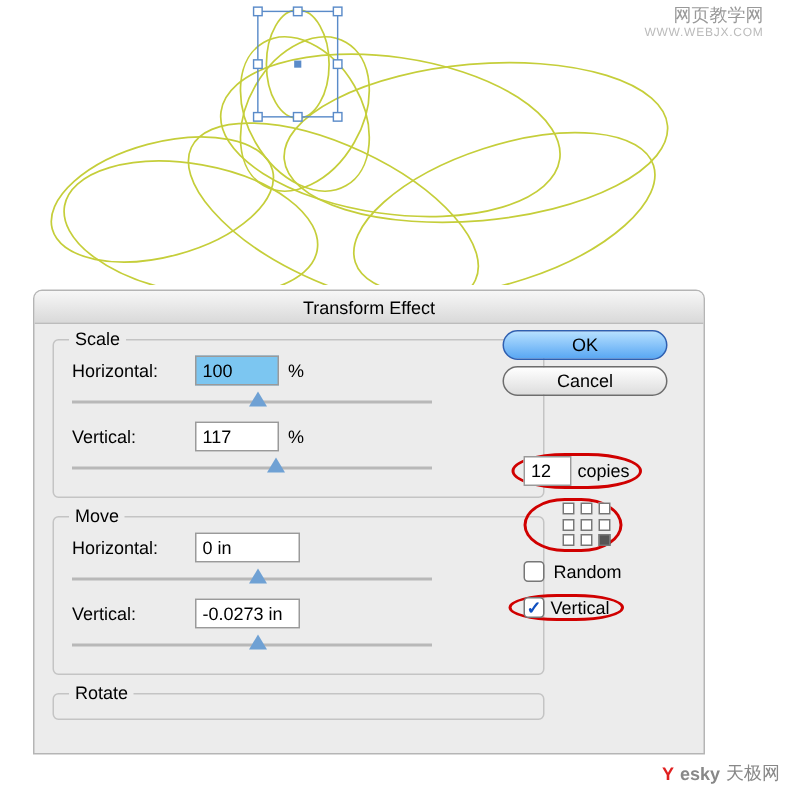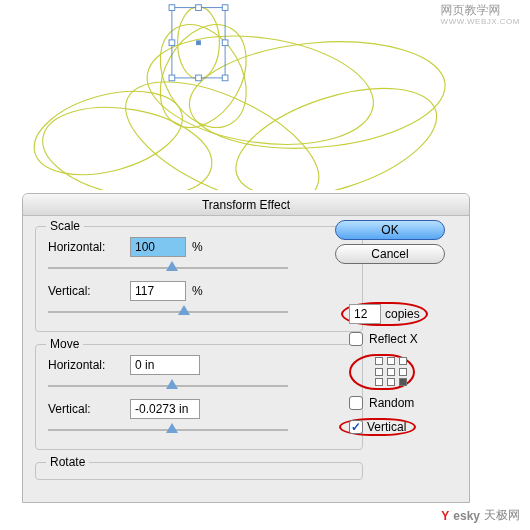--- a/index.html
+++ b/index.html
@@ -1,19 +1,19 @@
 <!DOCTYPE html>
 <html><head>
 <meta charset="utf-8">
 <style>
   * { box-sizing: border-box; margin: 0; padding: 0; font-family: "Lucida Grande", Arial, sans-serif; font-size: 12px; }
   body { width: 530px; height: 530px; background: #fff; position: relative; overflow: hidden; }
   .canvas { position: absolute; top: 0; left: 0; width: 530px; height: 190px; }
   .canvas svg { width: 100%; height: 100%; }
-  .waterm-top { position: absolute; top: 4px; right: 10px; font-size: 11px; color: #999; text-align: left; line-height: 12px; }
+  .waterm-top { position: absolute; top: 4px; right: 21px; font-size: 11px; color: #999; text-align: right; line-height: 12px; }
   .waterm-top .sm { font-size: 8px; color: #bbb; letter-spacing: 0.5px; }
   .waterm-bot { position: absolute; bottom: 6px; right: 10px; color: #888; font-size: 18px; font-weight: bold; display: flex; align-items: center; gap: 4px; }
   .waterm-bot .y { color: #e02020; }
   .dialog { position: absolute; left: 22px; top: 193px; width: 448px; height: 310px; background: #ececec; border: 1px solid #b5b5b5; border-radius: 6px 6px 0 0; overflow: hidden; }
   .titlebar { height: 22px; background: linear-gradient(#f7f7f7,#d9d9d9); border-bottom: 1px solid #bcbcbc; text-align: center; line-height: 22px; font-size: 12px; }
   .body { position: relative; padding: 10px 12px; }
   .fieldset { border: 1px solid #c4c4c4; border-radius: 4px; padding: 10px 12px 6px; margin-bottom: 12px; width: 328px; position: relative; background: #ececec; }
   .legend { position: absolute; top: -8px; left: 10px; background: #ececec; padding: 0 4px; font-size: 12px; }
   .row { display: flex; align-items: center; margin-bottom: 4px; }
   .lbl { width: 82px; }
@@ -130,24 +130,20 @@
       <div class="btn ok">OK</div>
       <div class="btn cancel">Cancel</div>
 
       <div class="copies-row">
         <span class="ring">
           <input class="inp" style="width: 32px;" value="12">
           <span>copies</span>
         </span>
       </div>
 
-      <div class="chk-row">
-        <span class="chk"></span>
-        <span>Reflect X</span>
-      </div>
 
       <span class="ring-anchor">
         <div class="anchor">
           <div class="d"></div>
             <div class="d"></div>
             <div class="d"></div>
           <div class="d"></div>
             <div class="d"></div>
             <div class="d"></div>
           <div class="d"></div>

